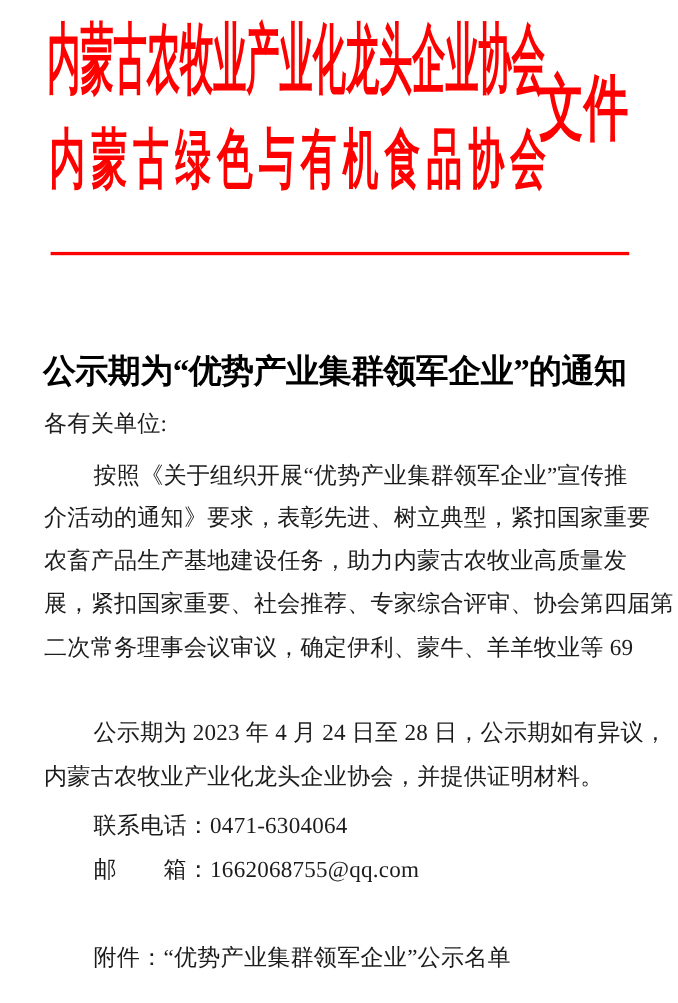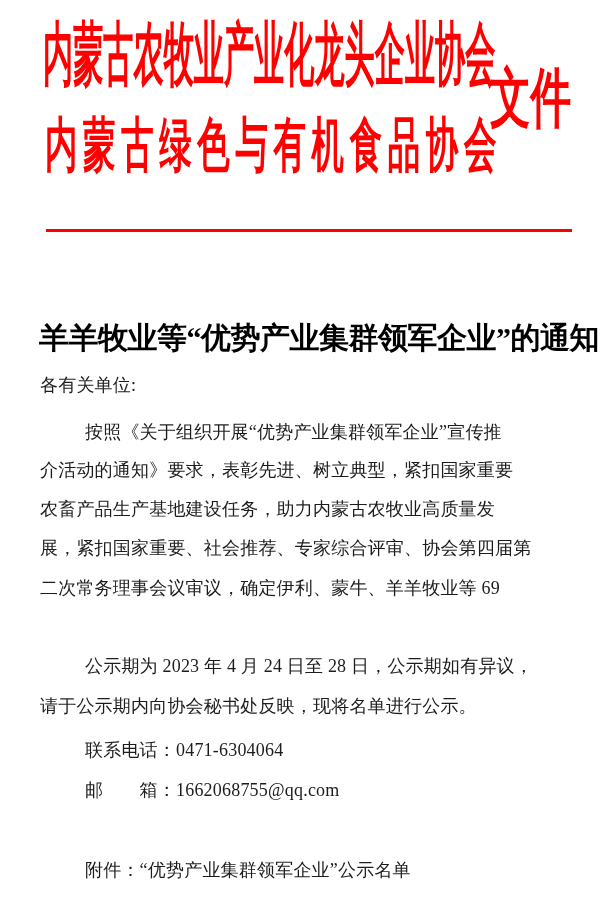--- a/index.html
+++ b/index.html
@@ -26,21 +26,21 @@
   
   .title {
     position:absolute; left:39px; top:321px; width:540px; margin:0;
     font-size:30px; line-height:34px; font-weight:bold; color:#000000;
     white-space:nowrap; letter-spacing:-0.5px;
   }
 
   
   .bl {
     position:absolute; left:40px; width:545px;
-    font-size:18px; line-height:26px; color:#1c1c1c;
+    font-size:21px; line-height:26px; color:#1c1c1c;
     white-space:nowrap; letter-spacing:0.2px;
   }
   .indent { padding-left:45px; }
   .t-salut { top:372px; }
   .t-l0 { top:419px; }
   .t-l1 { top:457px; }
   .t-l2 { top:496px; }
   .t-l3 { top:535px; }
   .t-l4 { top:575px; }
   .t-l5 { top:613px; }
@@ -56,31 +56,31 @@
 <div class="page">
 
   <div class="hdr hdr-org1">内蒙古农牧业产业化龙头企业协会</div>
 
   <div class="hdr hdr-doc">文件</div>
 
   <div class="hdr hdr-org2">内蒙古绿色与有机食品协会</div>
 
   <div class="red-rule"></div>
 
-  <h1 class="title">羊羊牧业等“优势产业集群领军企业”的通知</h1>
+  <h1 class="title">公示期为“优势产业集群领军企业”的通知</h1>
 
   <div class="bl t-salut">各有关单位:</div>
 
   <div class="bl indent t-l0">按照《关于组织开展“优势产业集群领军企业”宣传推</div>
   <div class="bl t-l1">介活动的通知》要求，表彰先进、树立典型，紧扣国家重要</div>
   <div class="bl t-l2">农畜产品生产基地建设任务，助力内蒙古农牧业高质量发</div>
   <div class="bl t-l3">展，紧扣国家重要、社会推荐、专家综合评审、协会第四届第</div>
   <div class="bl t-l4">二次常务理事会议审议，确定伊利、蒙牛、羊羊牧业等 69</div>
   <div class="bl indent t-l6">公示期为 2023 年 4 月 24 日至 28 日，公示期如有异议，</div>
-  <div class="bl t-l7">请于公示期内向协会秘书处反映，现将名单进行公示。</div>
+  <div class="bl t-l7">内蒙古农牧业产业化龙头企业协会，并提供证明材料。</div>
 
   <div class="bl indent t-phone">联系电话：0471-6304064</div>
 
   <div class="bl indent t-email">邮　　箱：1662068755@qq.com</div>
 
   <div class="bl indent t-attach">附件：“优势产业集群领军企业”公示名单</div>
 
 </div>
 
 </body></html>

